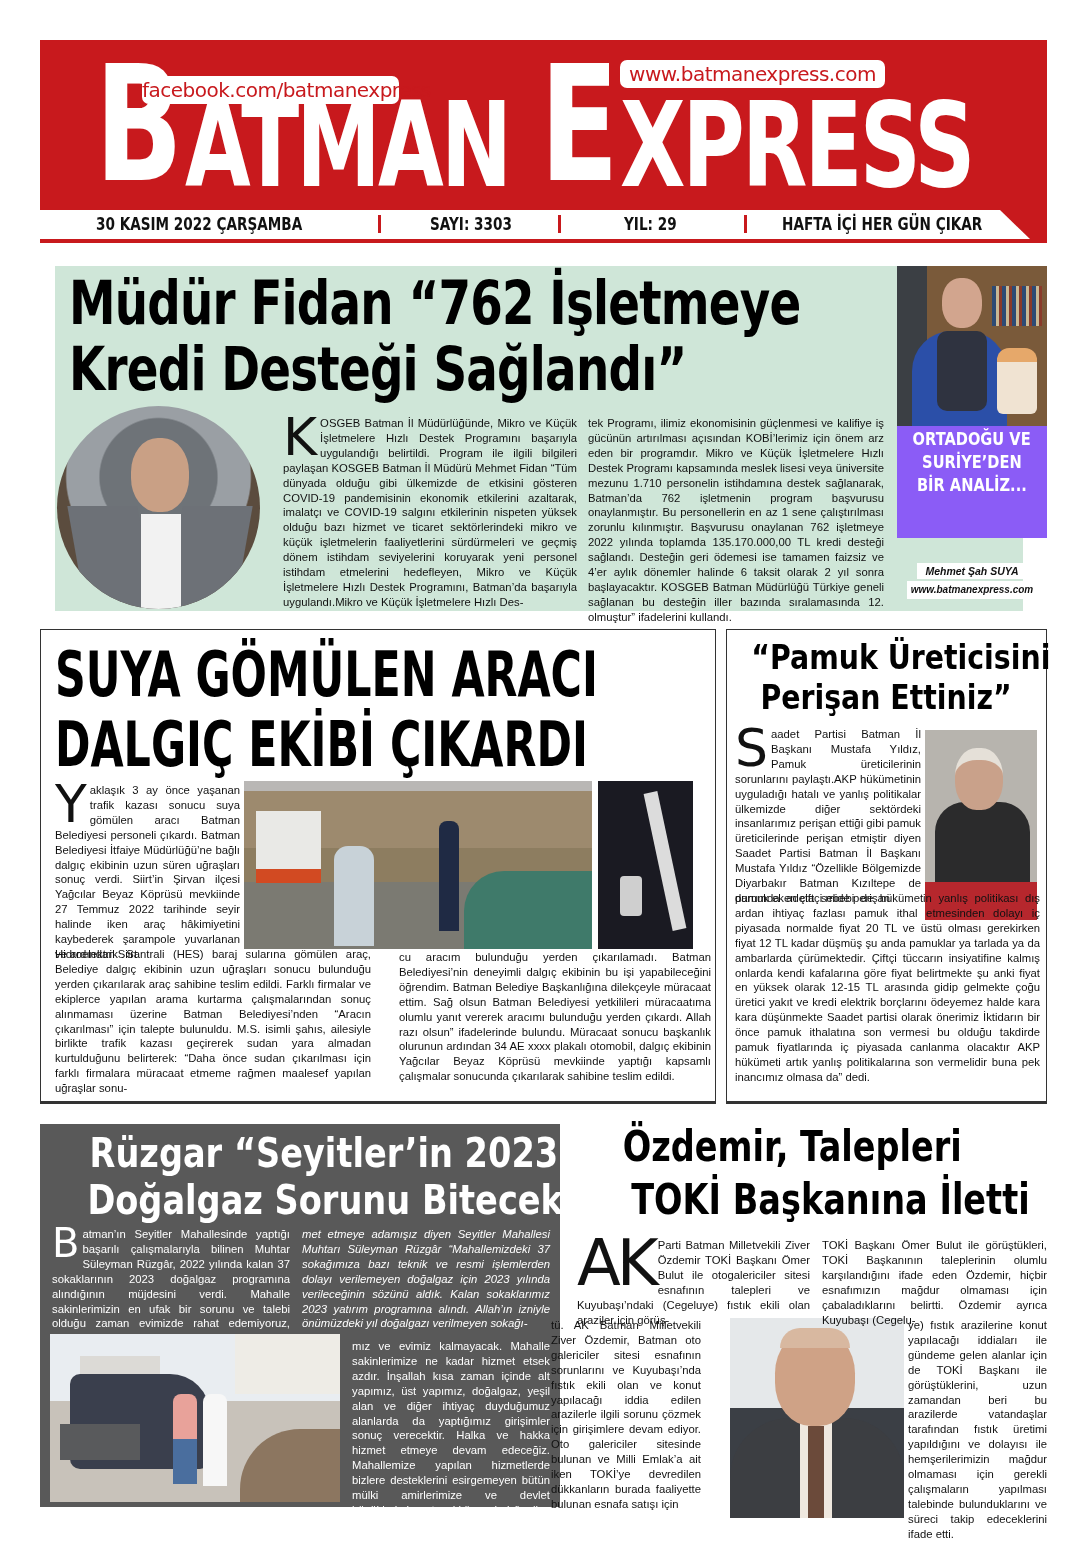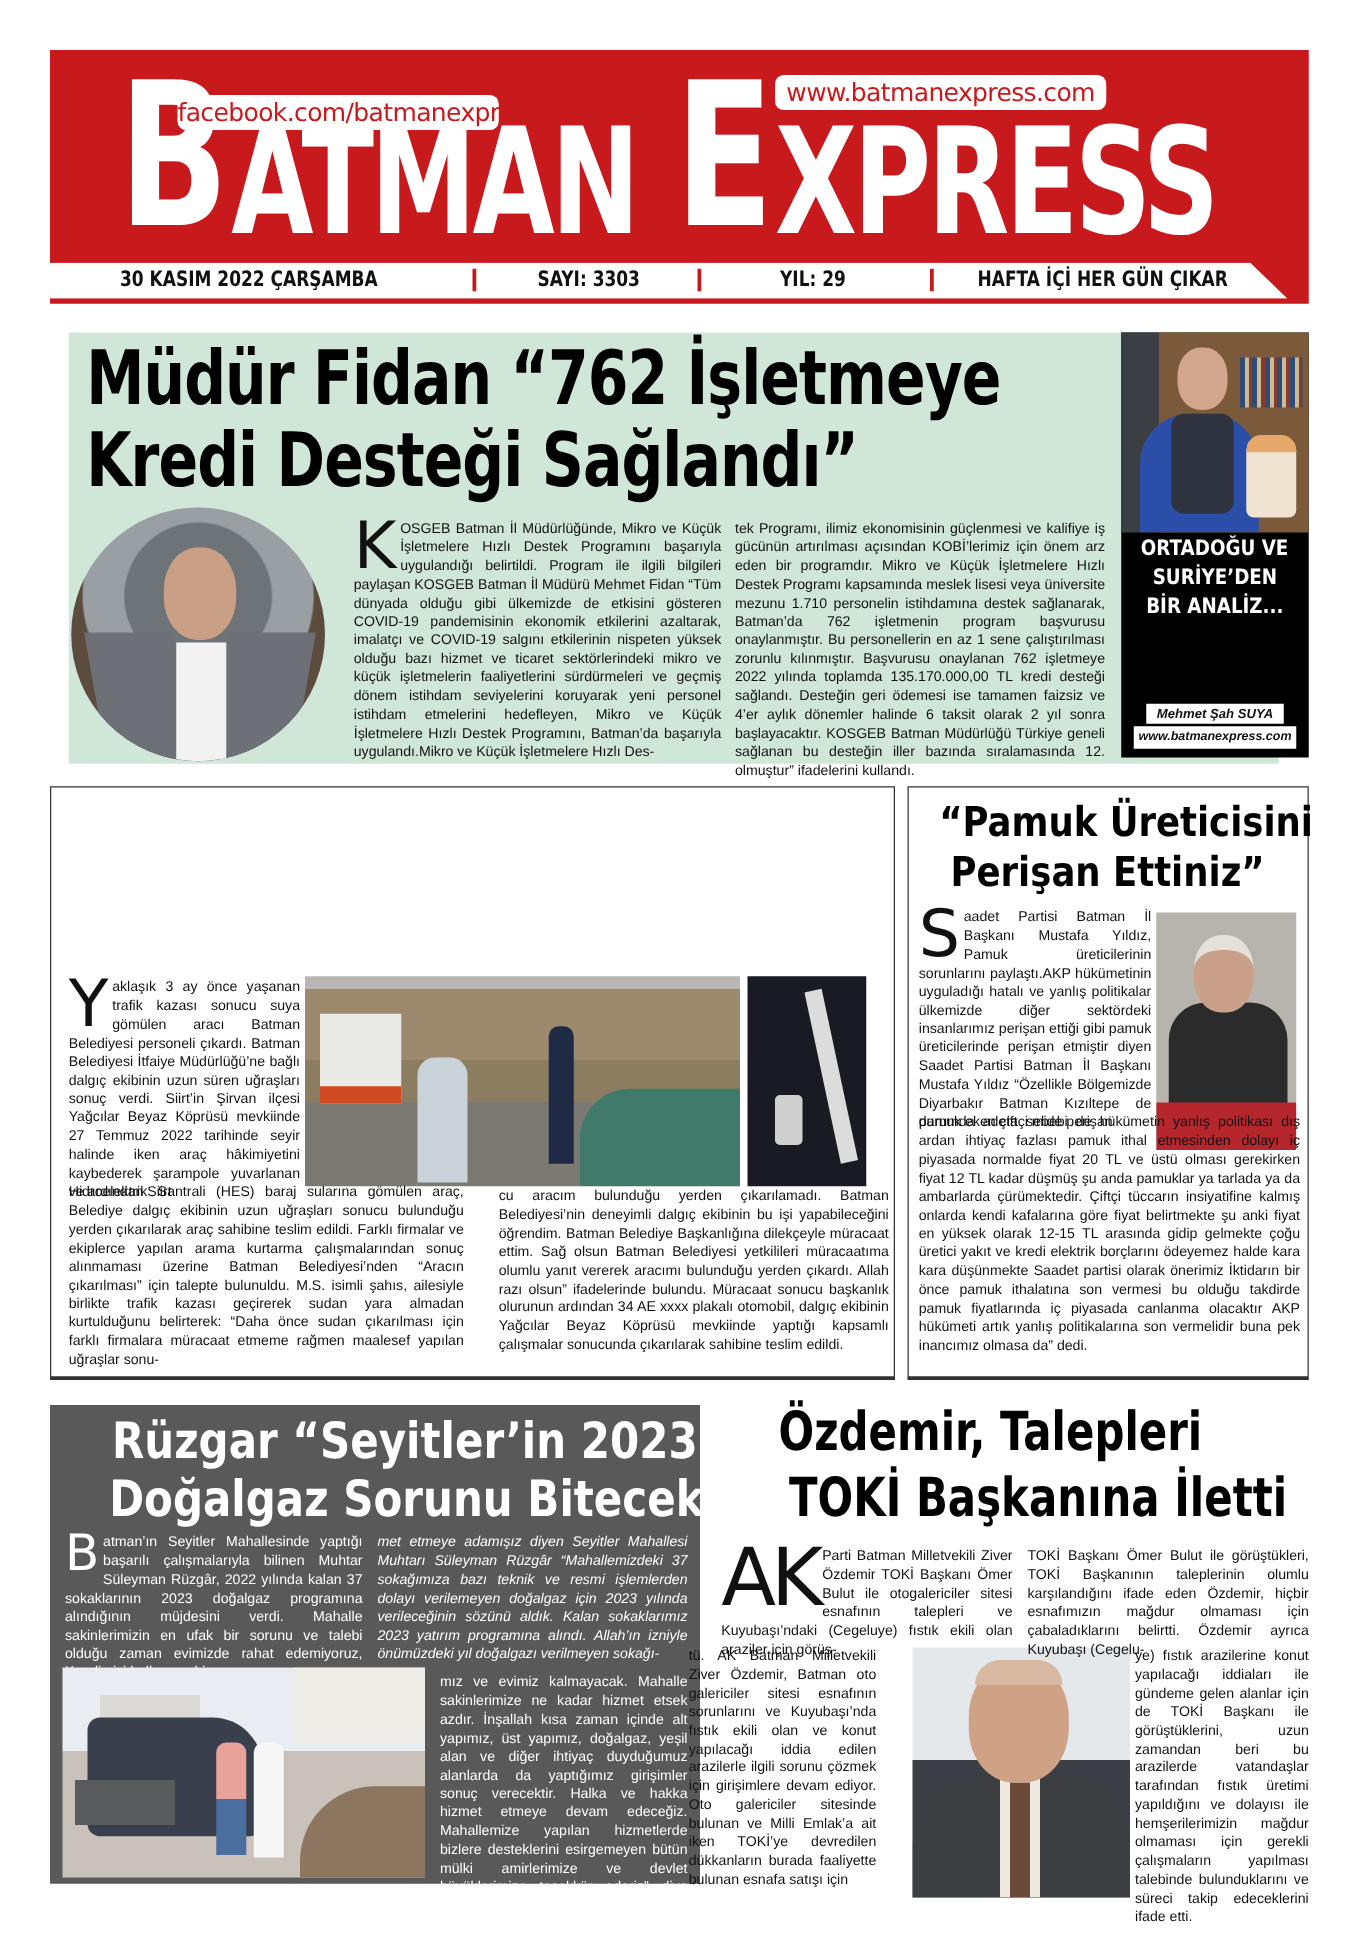--- a/index.html
+++ b/index.html
@@ -31,21 +31,21 @@
   .s1-head .cond { transform: scaleX(0.78); letter-spacing: -1px; }
   .s1-photo { left: 2px; top: 140px; width: 203px; height: 203px; border-radius: 50%; background: radial-gradient(circle at 50% 35%, #d8b89c 0 14%, #6e7378 15% 35%, #9a9fa4 36% 55%, #5b4c3e 56% 100%); }
   .s1-photo .face { position: absolute; left: 74px; top: 32px; width: 58px; height: 74px; border-radius: 46%; background: #c9a085; }
   .s1-photo .shirt { position: absolute; left: 84px; top: 108px; width: 40px; height: 95px; background: #f2f2f2; }
   .s1-photo .jacket-l { position: absolute; left: 20px; top: 100px; width: 70px; height: 110px; background: #6d7177; transform: skewX(10deg); }
   .s1-photo .jacket-r { position: absolute; left: 116px; top: 100px; width: 70px; height: 110px; background: #6d7177; transform: skewX(-10deg); }
   .s1-col1 { position: absolute; left: 228px; top: 150px; width: 294px; }
   .s1-col2 { position: absolute; left: 533px; top: 150px; width: 296px; }
 
   
-  .side { position: absolute; left: 897px; top: 266px; width: 150px; height: 340px; background: #000000; }
+  .side { position: absolute; left: 897px; top: 266px; width: 150px; height: 272px; background: #8b5cf6; }
   .side-photo { left: 0; top: 0; width: 150px; height: 160px; background: linear-gradient(90deg, #3b3f44 0 20%, #7a5a3a 20% 100%); }
   .side-photo .shelf { position: absolute; left: 95px; top: 20px; width: 50px; height: 40px; background: repeating-linear-gradient(90deg, #2e4b74 0 4px, #c9b995 4px 7px, #8a3a2a 7px 10px); }
   .side-photo .man-body { position: absolute; left: 15px; top: 65px; width: 95px; height: 95px; background: #2b4fa8; border-radius: 40px 40px 0 0; }
   .side-photo .vest { position: absolute; left: 40px; top: 65px; width: 50px; height: 80px; background: #2f3340; border-radius: 10px; }
   .side-photo .head { position: absolute; left: 45px; top: 12px; width: 40px; height: 50px; background: #d2a58e; border-radius: 45%; }
   .side-photo .cat { position: absolute; left: 100px; top: 82px; width: 40px; height: 66px; background: #f0e3d2; border-radius: 12px 12px 6px 6px; border-top: 14px solid #e6a86a; }
   .side-title { position: absolute; left: 0; top: 162px; width: 150px; text-align: center; color: #fff; font-family: "DejaVu Sans", sans-serif; font-weight: bold; font-size: 17px; line-height: 23px; }
   .side-title .cond { transform: scaleX(0.86); transform-origin: center top; }
   .side-sum { position: absolute; left: 10px; top: 240px; width: 136px; color: #fff; font-size: 9px; line-height: 12px; }
   .side-author { position: absolute; left: 20px; top: 297px; width: 110px; height: 16px; background: #fff; text-align: center; font-weight: bold; font-style: italic; font-size: 10.5px; line-height: 16px; color: #111; }
@@ -161,20 +161,24 @@
   <div class="side-title">
     <span class="cond">ORTADOĞU VE</span><br>
     <span class="cond">SURİYE’DEN</span><br>
     <span class="cond">BİR ANALİZ...</span>
   </div>
   <div class="side-author">Mehmet Şah SUYA</div>
   <div class="side-web">www.batmanexpress.com</div>
 </div>
 
 <div class="s2">
+  <h1 class="s2-head">
+    <span class="cond">SUYA GÖMÜLEN ARACI</span><br>
+    <span class="cond">DALGIÇ EKİBİ ÇIKARDI</span>
+  </h1>
   <div class="s2-col1 body-text">
     <span class="dropcap">Y</span><span>aklaşık 3 ay önce yaşanan trafik kazası sonucu suya gömülen aracı Batman Belediyesi personeli çıkardı. Batman Belediyesi İtfaiye Müdürlüğü’ne bağlı dalgıç ekibinin uzun süren uğraşları sonuç verdi. Siirt’in Şirvan ilçesi Yağcılar Beyaz Köprüsü mevkiinde 27 Temmuz 2022 tarihinde seyir halinde iken araç hâkimiyetini kaybederek şarampole yuvarlanan ve ardından Siirt</span>
   </div>
   <div class="photo s2-photo1">
     <div class="water"></div>
       <div class="crane"></div>
       <div class="p1"></div>
       <div class="p2"></div>
   </div>
   <div class="photo s2-photo2">

